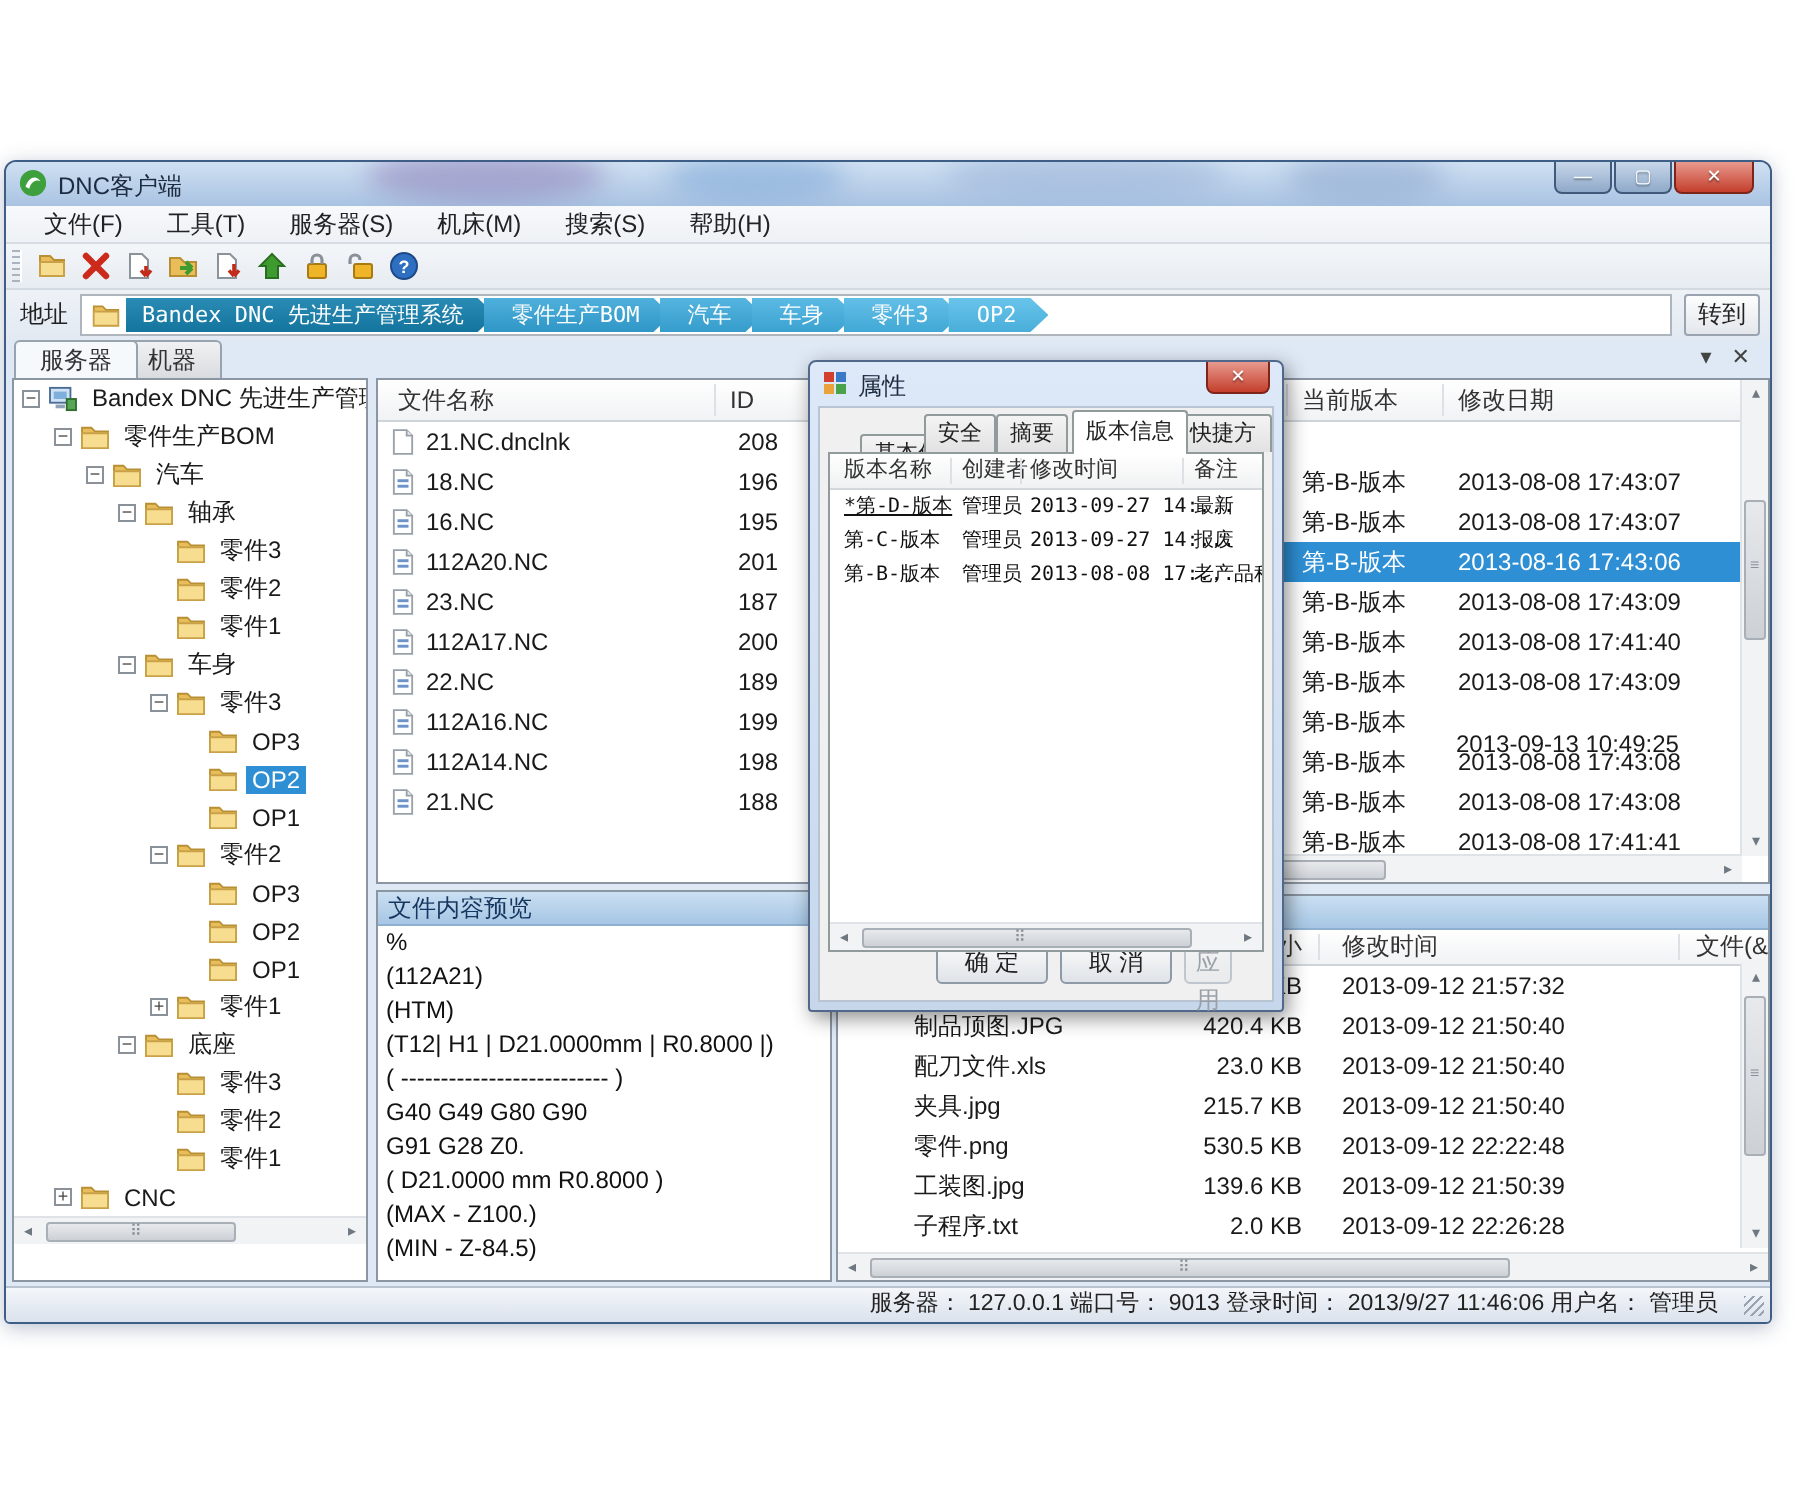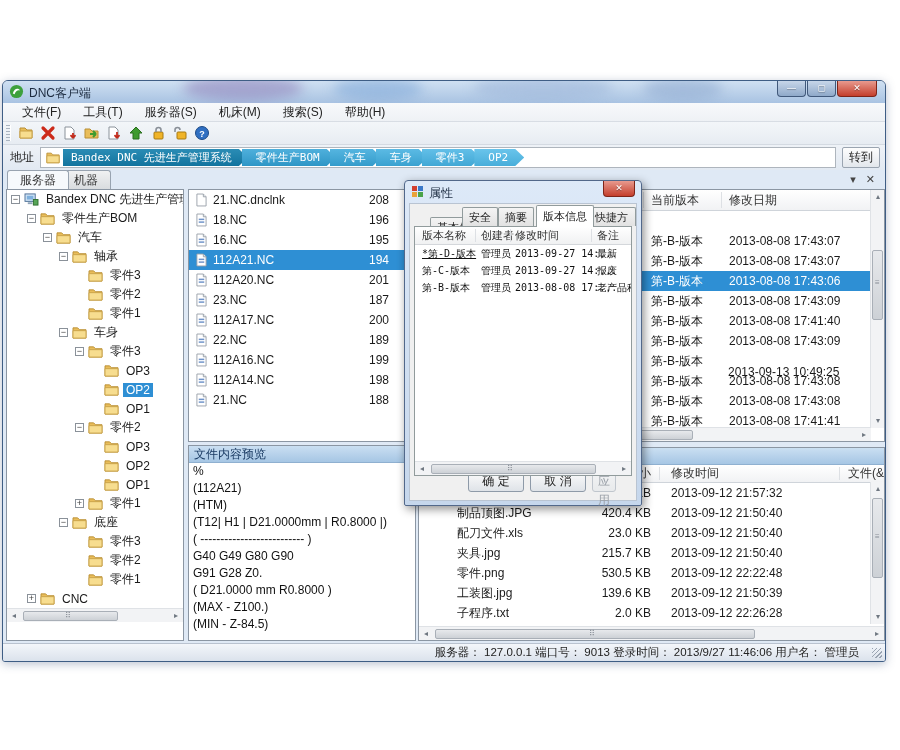--- a/index.html
+++ b/index.html
@@ -444,20 +444,25 @@
         </div>
       <div class="tree-scroll sb-h">
         <div class="sb-btn" style="left:0">◂</div>
         <div class="sb-thumb" style="left:16px; top:2px; width:95px; height:10px"></div>
         <div class="sb-grip" style="left:58px; top:2px">⠿</div>
         <div class="sb-btn" style="right:0">▸</div>
       </div>
     </div>
 
     <div class="panel" id="filePanel">
+      <div class="listhdr">
+        <span class="hcell" style="left:10px">文件名称</span>
+        <span class="hcell" style="left:176px">ID</span>
+        <span class="hline" style="left:168px"></span>
+      </div>
       <div id="fileRows">
           <div class="lrow">
             <span class="doc-ico"><svg width="11" height="14" viewBox="0 0 12 15">
                 <path d="M1 1 h7 l3 3 v10 H1 Z" fill="#fff" stroke="#98a0a8"></path>
                 <path d="M8 1 v3 h3" fill="#e6e9ec" stroke="#98a0a8"></path>
               </svg></span>
             <span class="cell" style="left: 24px;">21.NC.dnclnk</span>
             <span class="cell" style="left: 180px;">208</span>
           </div>
           <div class="lrow">
@@ -472,30 +477,20 @@
           </div>
           <div class="lrow">
             <span class="doc-ico"><svg width="11" height="14" viewBox="0 0 12 15">
                 <path d="M1 1 h7 l3 3 v10 H1 Z" fill="#fff" stroke="#98a0a8"></path>
                 <path d="M8 1 v3 h3" fill="#e6e9ec" stroke="#98a0a8"></path>
                 <rect x="3" y="6" width="6" height="1.6" fill="#6f93c9"></rect>
                 <rect x="3" y="9" width="6" height="1.6" fill="#6f93c9"></rect>
               </svg></span>
             <span class="cell" style="left: 24px;">16.NC</span>
             <span class="cell" style="left: 180px;">195</span>
-          </div>
-          <div class="lrow sel">
-            <span class="doc-ico"><svg width="11" height="14" viewBox="0 0 12 15">
-                <path d="M1 1 h7 l3 3 v10 H1 Z" fill="#fff" stroke="#98a0a8"></path>
-                <path d="M8 1 v3 h3" fill="#e6e9ec" stroke="#98a0a8"></path>
-                <rect x="3" y="6" width="6" height="1.6" fill="#6f93c9"></rect>
-                <rect x="3" y="9" width="6" height="1.6" fill="#6f93c9"></rect>
-              </svg></span>
-            <span class="cell" style="left: 24px;">112A21.NC</span>
-            <span class="cell" style="left: 180px;">194</span>
           </div>
           <div class="lrow">
             <span class="doc-ico"><svg width="11" height="14" viewBox="0 0 12 15">
                 <path d="M1 1 h7 l3 3 v10 H1 Z" fill="#fff" stroke="#98a0a8"></path>
                 <path d="M8 1 v3 h3" fill="#e6e9ec" stroke="#98a0a8"></path>
                 <rect x="3" y="6" width="6" height="1.6" fill="#6f93c9"></rect>
                 <rect x="3" y="9" width="6" height="1.6" fill="#6f93c9"></rect>
               </svg></span>
             <span class="cell" style="left: 24px;">112A20.NC</span>
             <span class="cell" style="left: 180px;">201</span>
@@ -594,21 +589,21 @@
           <div class="lrow">
             <span class="cell" style="left: 234px;">第-B-版本</span>
             <span class="cell" style="left: 312px;">2013-08-08 17:43:07</span>
           </div>
           <div class="lrow">
             <span class="cell" style="left: 234px;">第-B-版本</span>
             <span class="cell" style="left: 312px;">2013-08-08 17:43:07</span>
           </div>
           <div class="lrow sel">
             <span class="cell" style="left: 234px;">第-B-版本</span>
-            <span class="cell" style="left: 312px;">2013-08-08 17:43:06</span>
+            <span class="cell" style="left: 312px;">2013-08-16 17:43:06</span>
           </div>
           <div class="lrow">
             <span class="cell" style="left: 234px;">第-B-版本</span>
             <span class="cell" style="left: 312px;">2013-08-08 17:43:09</span>
           </div>
           <div class="lrow">
             <span class="cell" style="left: 234px;">第-B-版本</span>
             <span class="cell" style="left: 312px;">2013-08-08 17:41:40</span>
           </div>
           <div class="lrow">

